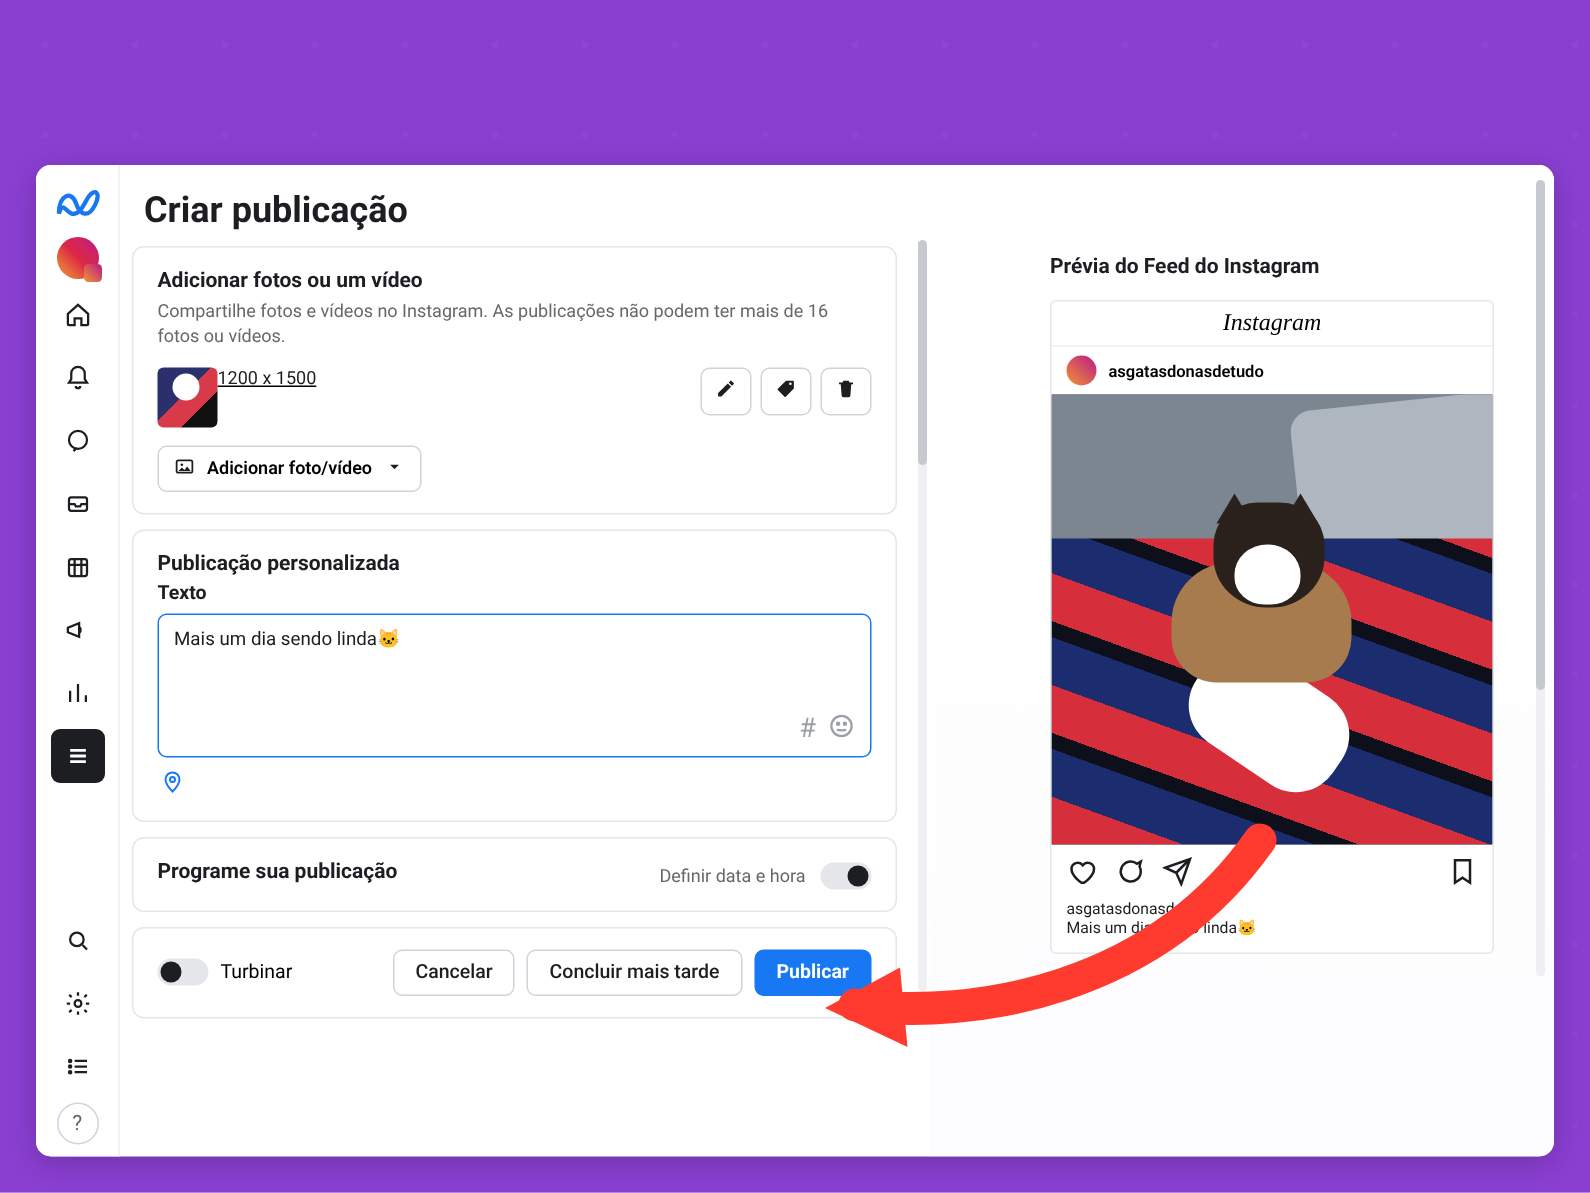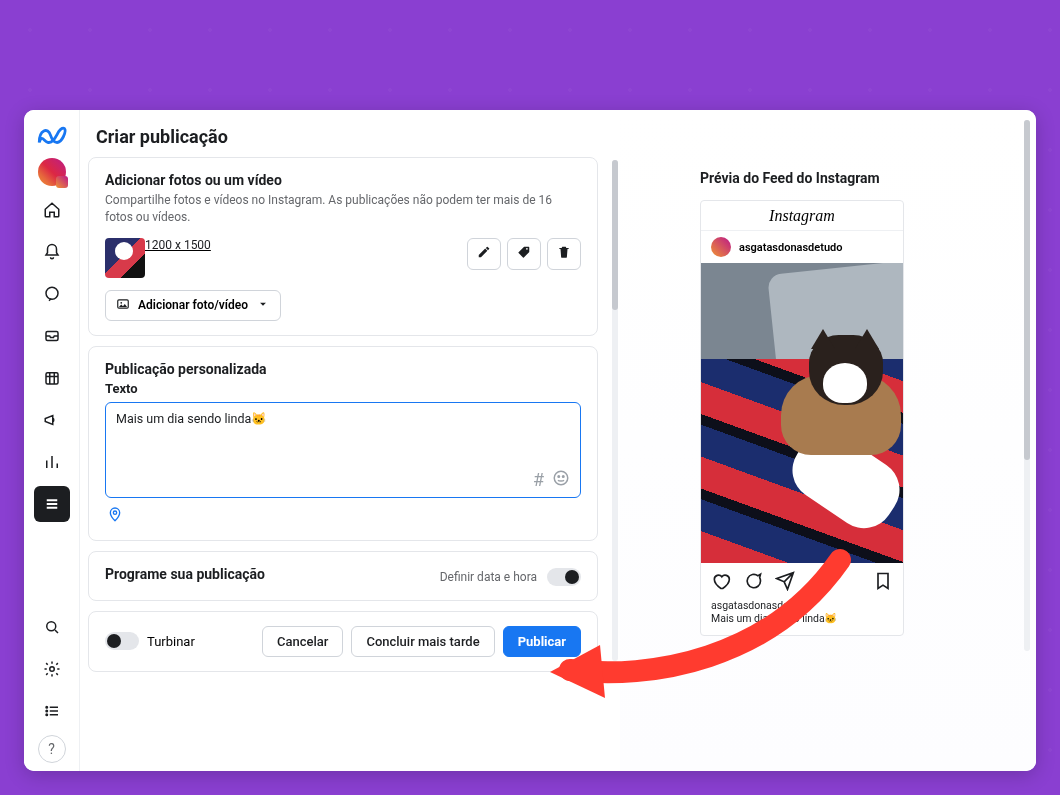--- a/index.html
+++ b/index.html
@@ -20,21 +20,21 @@
   .side-avatar::after{content:""; position:absolute; width:12px;height:12px;background:#fff;border-radius:3px;right:-2px;bottom:-2px;background: linear-gradient(45deg,#f09433,#bc1888);}
   .side-ic { width: 36px; height: 36px; display:flex; align-items:center; justify-content:center; border-radius:6px; cursor:pointer; color:#1c1e21;}
   .side-ic.active { background:#1c1e21; color:#fff; }
   .side-ic svg { width:18px; height:18px; }
   .sidebar-bottom { margin-top:auto; margin-bottom:8px; display:flex; flex-direction:column; gap:6px; align-items:center; }
   .help-circle { width:28px;height:28px;border-radius:50%;border:1px solid #d0d4da;color:#65676b;display:flex;align-items:center;justify-content:center;font-size:14px;}
 
   
   .main { flex:1; display:flex; overflow:hidden; }
   .left-col { width: 540px; padding: 14px 8px 14px 8px; overflow:hidden; position:relative; }
-  .left-col h1 { font-size: 18px; font-weight: 700; color:#1c1e21; padding: 2px 8px 10px 8px; }
+  .left-col h1 { font-size: 24px; font-weight: 700; color:#1c1e21; padding: 2px 8px 10px 8px; }
   .card { background:#fff; border:1px solid #e4e6ea; border-radius:8px; padding:14px 16px; margin:0 14px 10px 0; }
   .card h3 { font-size:14px; font-weight:700; color:#1c1e21; margin-bottom:4px; }
   .card .sub { font-size:12px; color:#65676b; line-height:1.4; margin-bottom:12px; }
   .media-row { display:flex; align-items:flex-start; gap:0;text-decoration:underline; }
   .thumb { width:40px; height:40px; border-radius:4px; background:linear-gradient(135deg,#2b2f6b 45%,#d83a4a 45%,#d83a4a 70%,#111 70%); position:relative; overflow:hidden;}
   .thumb::after{content:"";position:absolute;left:10px;top:4px;width:18px;height:18px;background:#fff;border-radius:50%;}
   .media-size { font-size:12px; color:#1c1e21; }
   .icon-btns { margin-left:auto; display:flex; gap:6px; }
   .icon-btn { width:34px; height:32px; border:1px solid #d0d4da; border-radius:6px; background:#fff; display:flex; align-items:center; justify-content:center; cursor:pointer; }
   .icon-btn svg { width:14px;height:14px; }
@@ -60,21 +60,21 @@
   .btn.primary { background:#1877f2; border-color:#1877f2; color:#fff; font-weight:700; }
   .footer-card .actions { margin-left:auto; display:flex; gap:8px;justify-content:center; }
   .turbo { display:flex; align-items:center; gap:8px; font-size:13px; }
 
   .vscroll-track { position:absolute; right:2px; top:50px; bottom:110px; width:6px; background:#eef0f3; border-radius:3px; }
   .vscroll-thumb { position:absolute; left:0; top:0; width:6px; height:150px; background:#c6c9cf; border-radius:3px; }
 
   
   .right-col { flex:1; padding: 60px 13px 20px 80px; background: linear-gradient(180deg,#fff,#fdfdff); position:relative; }
   .right-col > h3 { font-size:14px; font-weight:700; color:#1c1e21; margin-bottom:14px; }
-  .preview { width:204px; border:1px solid #e4e6ea; border-radius:4px; background:#fff; overflow:hidden; }
+  .preview { width:296px; border:1px solid #e4e6ea; border-radius:4px; background:#fff; overflow:hidden; }
   .pv-head { height:30px; display:flex; align-items:center; justify-content:center; border-bottom:1px solid #eef0f3; font-family: cursive; font-style:italic; font-size:16px; }
   .pv-user { display:flex; align-items:center; gap:8px; padding:6px 10px; }
   .pv-user .av { width:20px;height:20px;border-radius:50%; background:linear-gradient(45deg,#f09433,#bc1888); }
   .pv-user .nm { font-size:11px; font-weight:600; }
   .pv-img { width:100%; height:300px; position:relative; overflow:hidden; background:#223; }
   .couch { position:absolute; left:0; right:0; top:0; height:110px; background:#7b8691; }
   .pillow { position:absolute; right:-20px; top:4px; width:150px; height:120px; background:#aeb7bf; border-radius:14px; transform:rotate(-6deg); }
   .blanket { position:absolute; left:0; right:0; top:96px; bottom:0;
     background: repeating-linear-gradient(20deg,#d62e3a 0 30px,#1b2d6e 30px 60px,#0d0f1a 60px 70px);
   }

